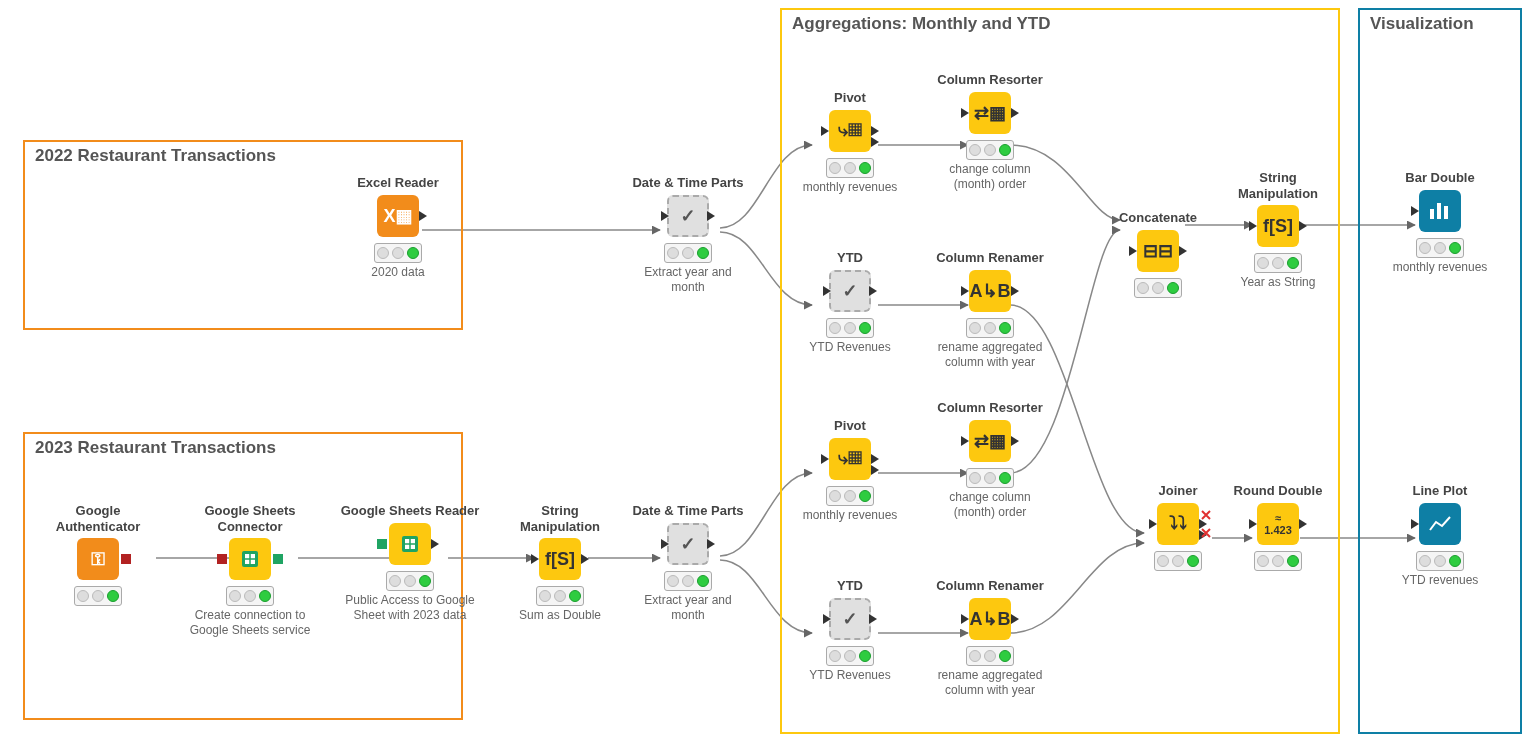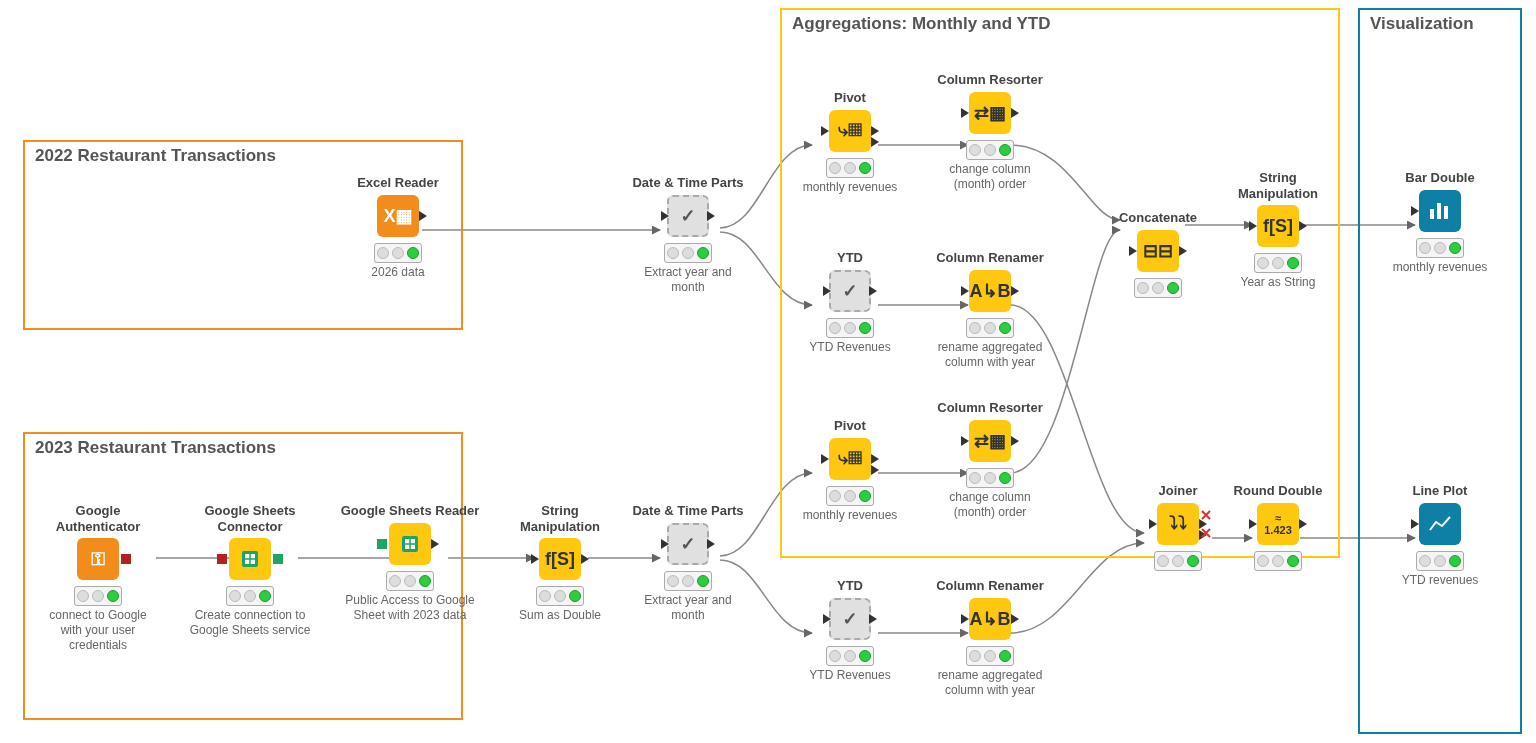--- a/index.html
+++ b/index.html
@@ -66,39 +66,39 @@
     <path d="M1300,538 L1415,538"></path>
   </g>
 </svg>
 
 <div class="group-box" style="left:23px;top:140px;width:440px;height:190px;border-color:#f28c1b;padding-left:25px;">
   <div class="group-title">2022 Restaurant Transactions</div>
 </div>
 <div class="group-box" style="left:23px;top:432px;width:440px;height:288px;border-color:#f28c1b;">
   <div class="group-title">2023 Restaurant Transactions</div>
 </div>
-<div class="group-box" style="left:780px;top:8px;width:560px;height:550px;border-color:#fdc80f;">
+<div class="group-box" style="left:780px;top:8px;width:560px;height:726px;border-color:#fdc80f;">
   <div class="group-title">Aggregations: Monthly and YTD</div>
 </div>
 <div class="group-box" style="left:1358px;top:8px;width:164px;height:726px;border-color:#0e7fa5;">
   <div class="group-title">Visualization</div>
 </div>
 
 <div class="node" style="left:338px;top:175px;">
   <div class="title">Excel Reader</div>
   <div class="icon orange">
     <span class="glyph">X▦</span>
     <div class="port-right"></div>
   </div>
   <div class="lights">
         <span></span>
         <span></span>
         <span class="green"></span>
       </div>
-  <div class="caption">2026 data</div>
+  <div class="caption">2020 data</div>
 </div>
 
 <div class="node" style="left:628px;top:175px;">
   <div class="title">Date &amp; Time Parts</div>
   <div class="icon gray">
     <span class="glyph">✓</span>
     <div class="port-left"></div>
         <div class="port-right"></div>
   </div>
   <div class="lights">
@@ -221,21 +221,20 @@
   <div class="title">Google Authenticator</div>
   <div class="icon orange">
     <span class="glyph">⚿</span>
     <div class="sq-port right" style="background:#b22222"></div>
   </div>
   <div class="lights">
         <span></span>
         <span></span>
         <span class="green"></span>
       </div>
-  <div class="caption">connect to Google with your user credentials</div>
 </div>
 
 <div class="node" style="left:180px;top:503px;width:140px;">
   <div class="title">Google Sheets Connector</div>
   <div class="icon yellow">
     <svg width="22" height="22">
           <rect x="3" y="3" width="16" height="16" rx="2" fill="#1fa463"></rect>
           <rect x="6" y="6" width="10" height="10" fill="#fff"></rect>
           <path d="M6 11h10M11 6v10" stroke="#1fa463" stroke-width="1.5"></path>
         </svg>

